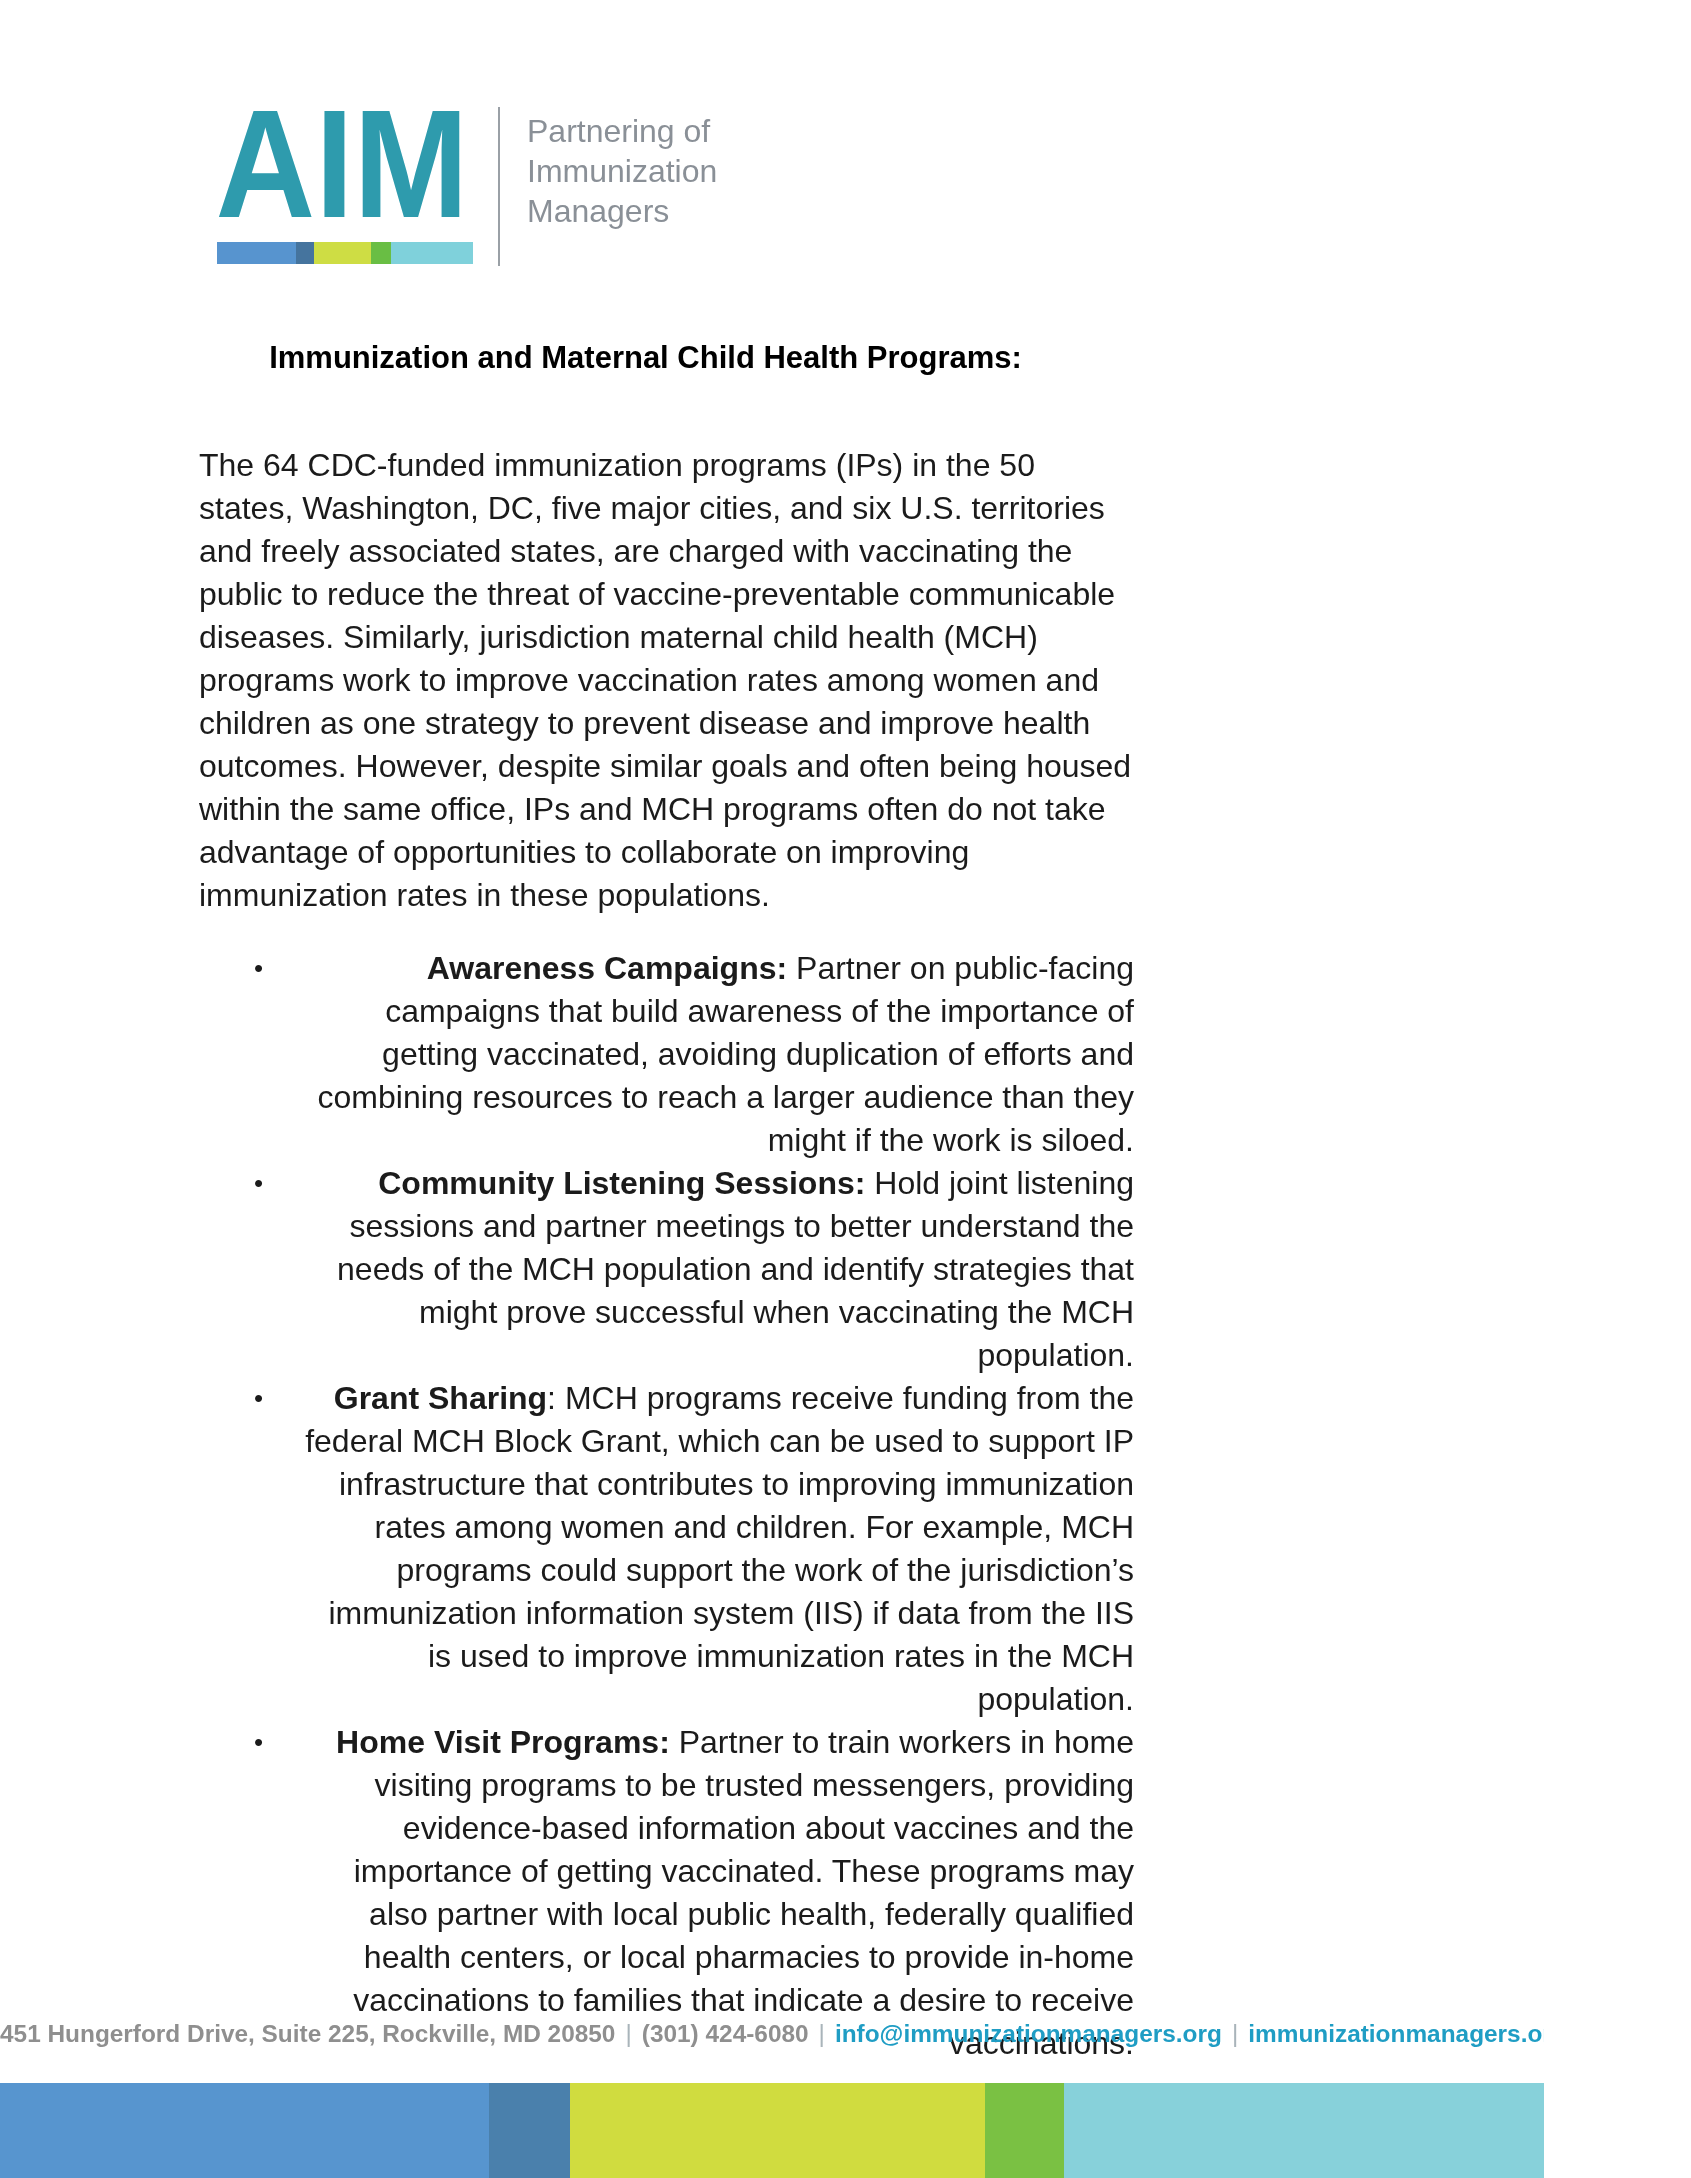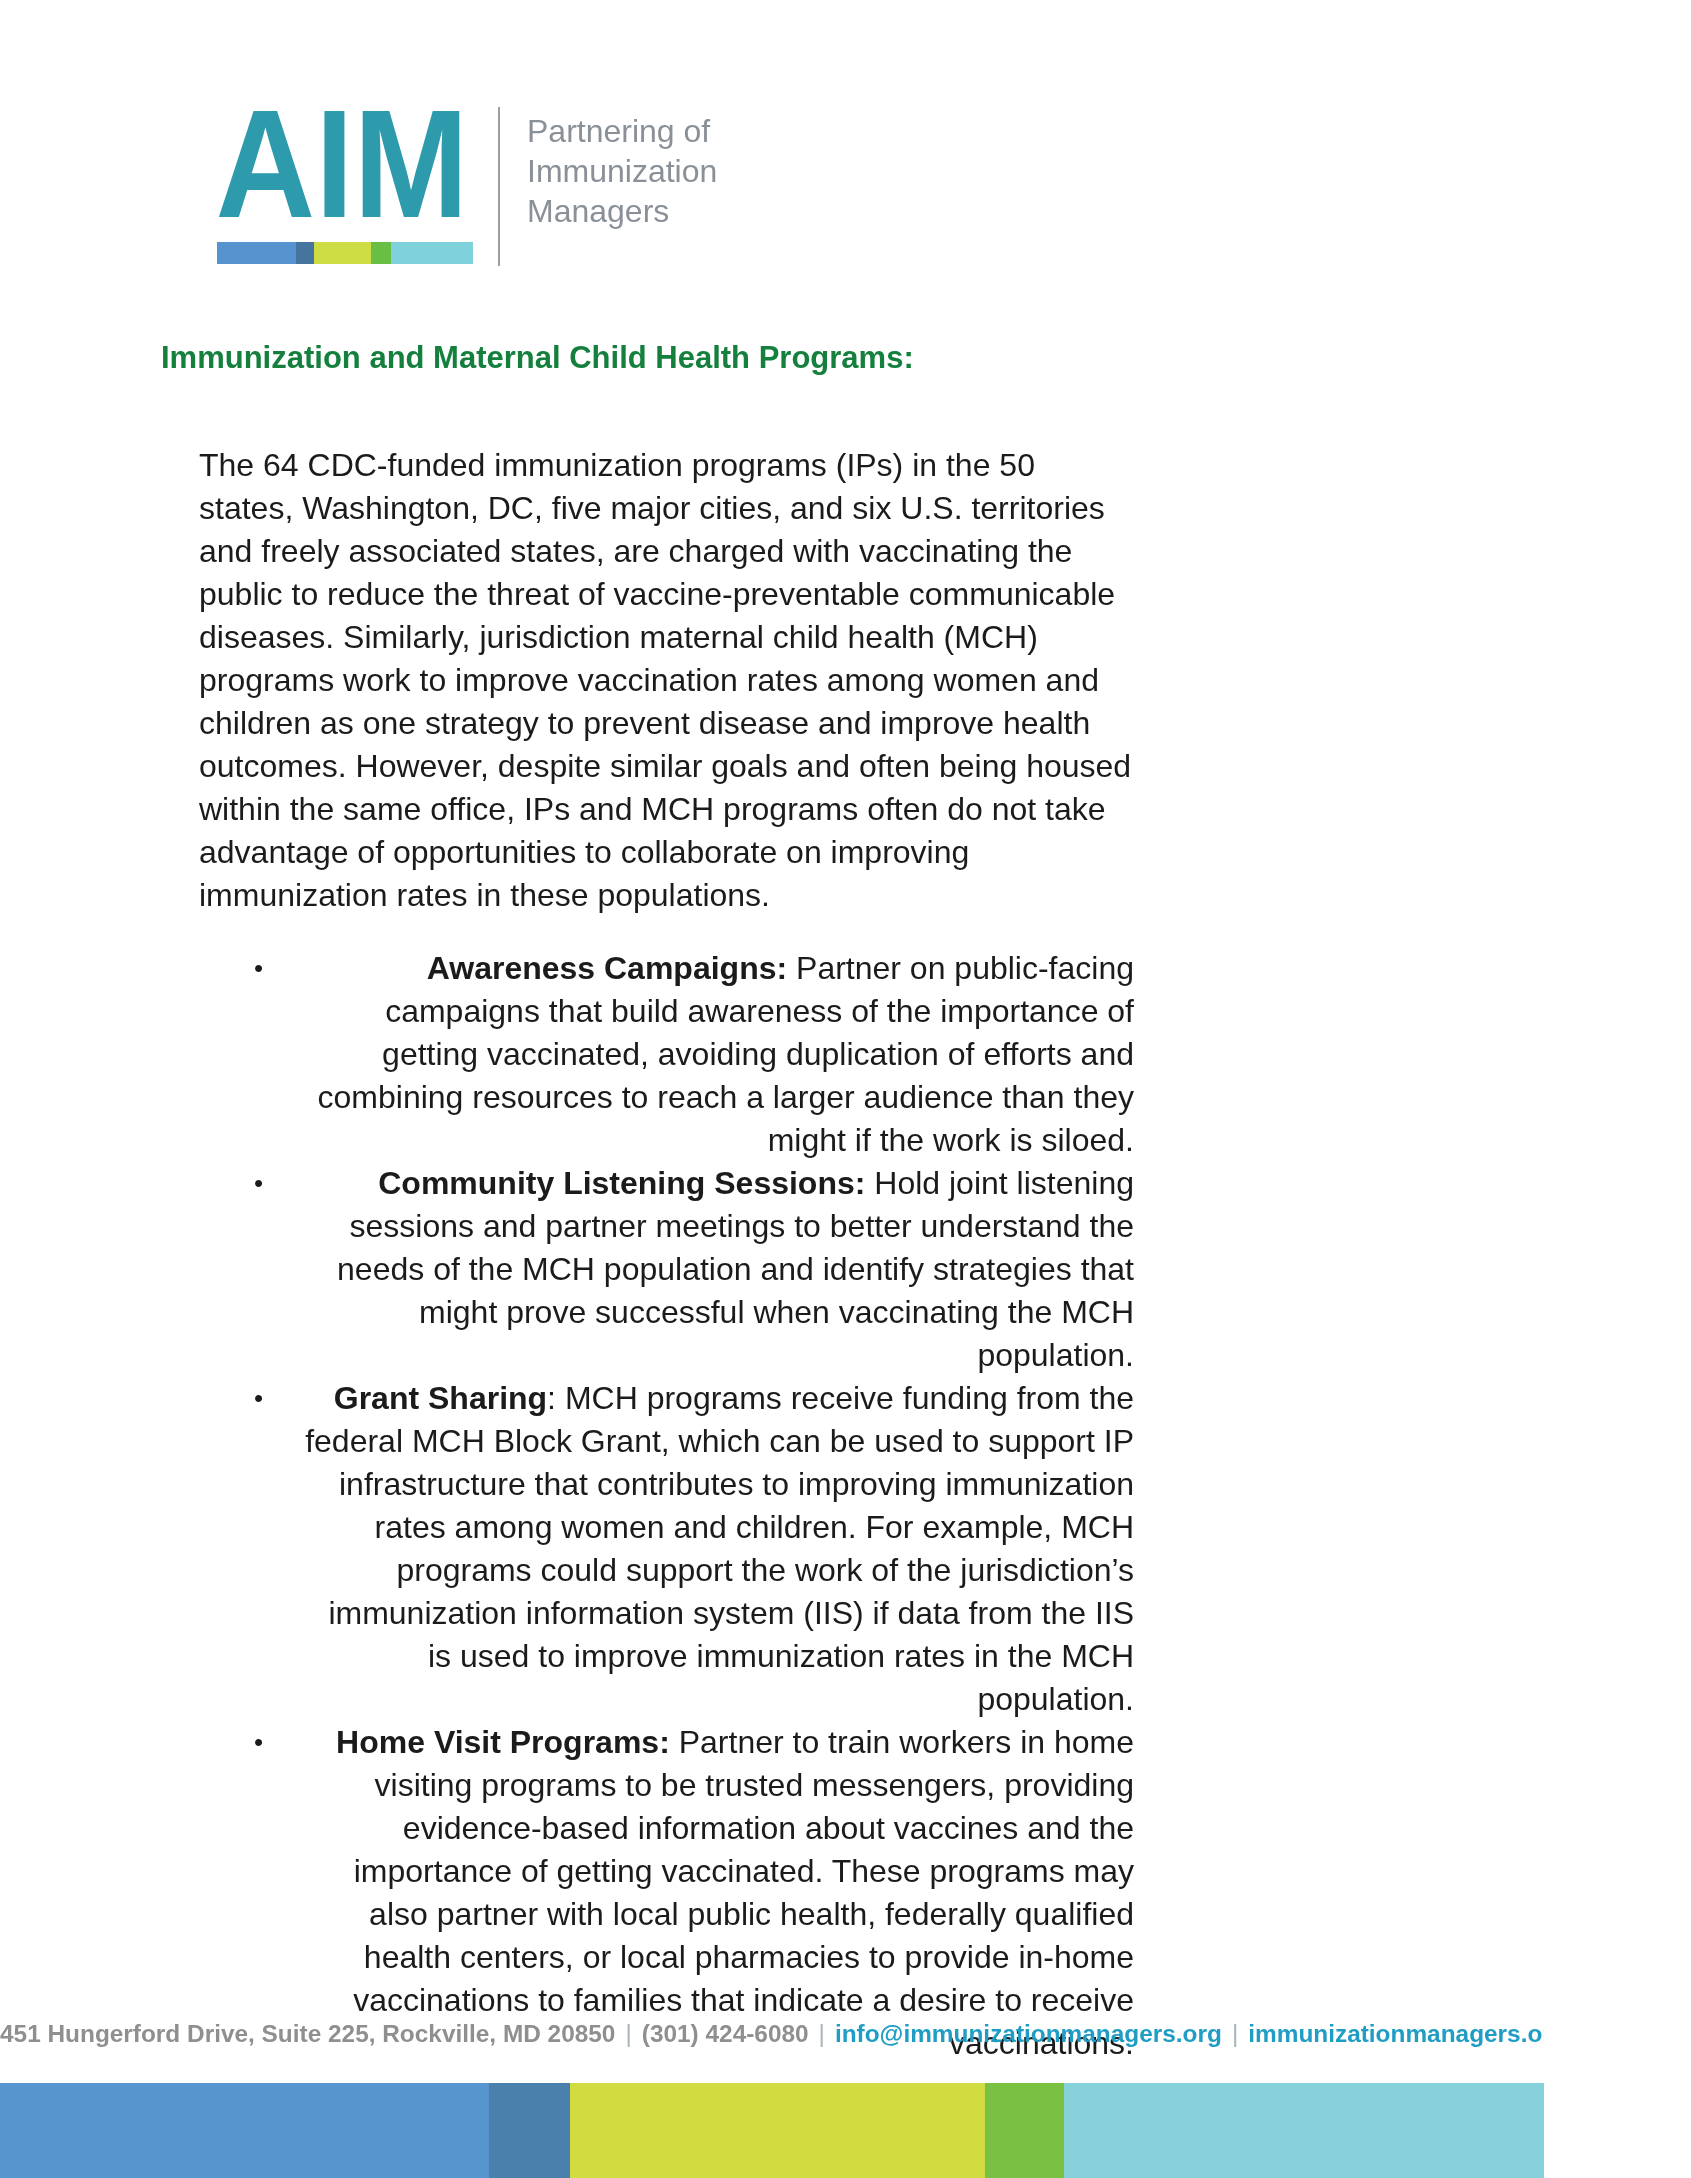--- a/index.html
+++ b/index.html
@@ -45,23 +45,24 @@
     line-height: 40px;
     color: #8a9097;
     font-weight: 400;
     white-space: nowrap;
   }
 
   
   .doc-title {
     position: absolute;
     top: 334px;
-    left: 161px;
+    left: 178px;
     width: 935px;
-    color: #15803d;
+    text-align: center;
+    color: #000000;
     font-size: 31px;
     font-weight: 700;
     line-height: 48px;
   }
 
   
   .doc-body {
     position: absolute;
     top: 444px;
     left: 199px;

